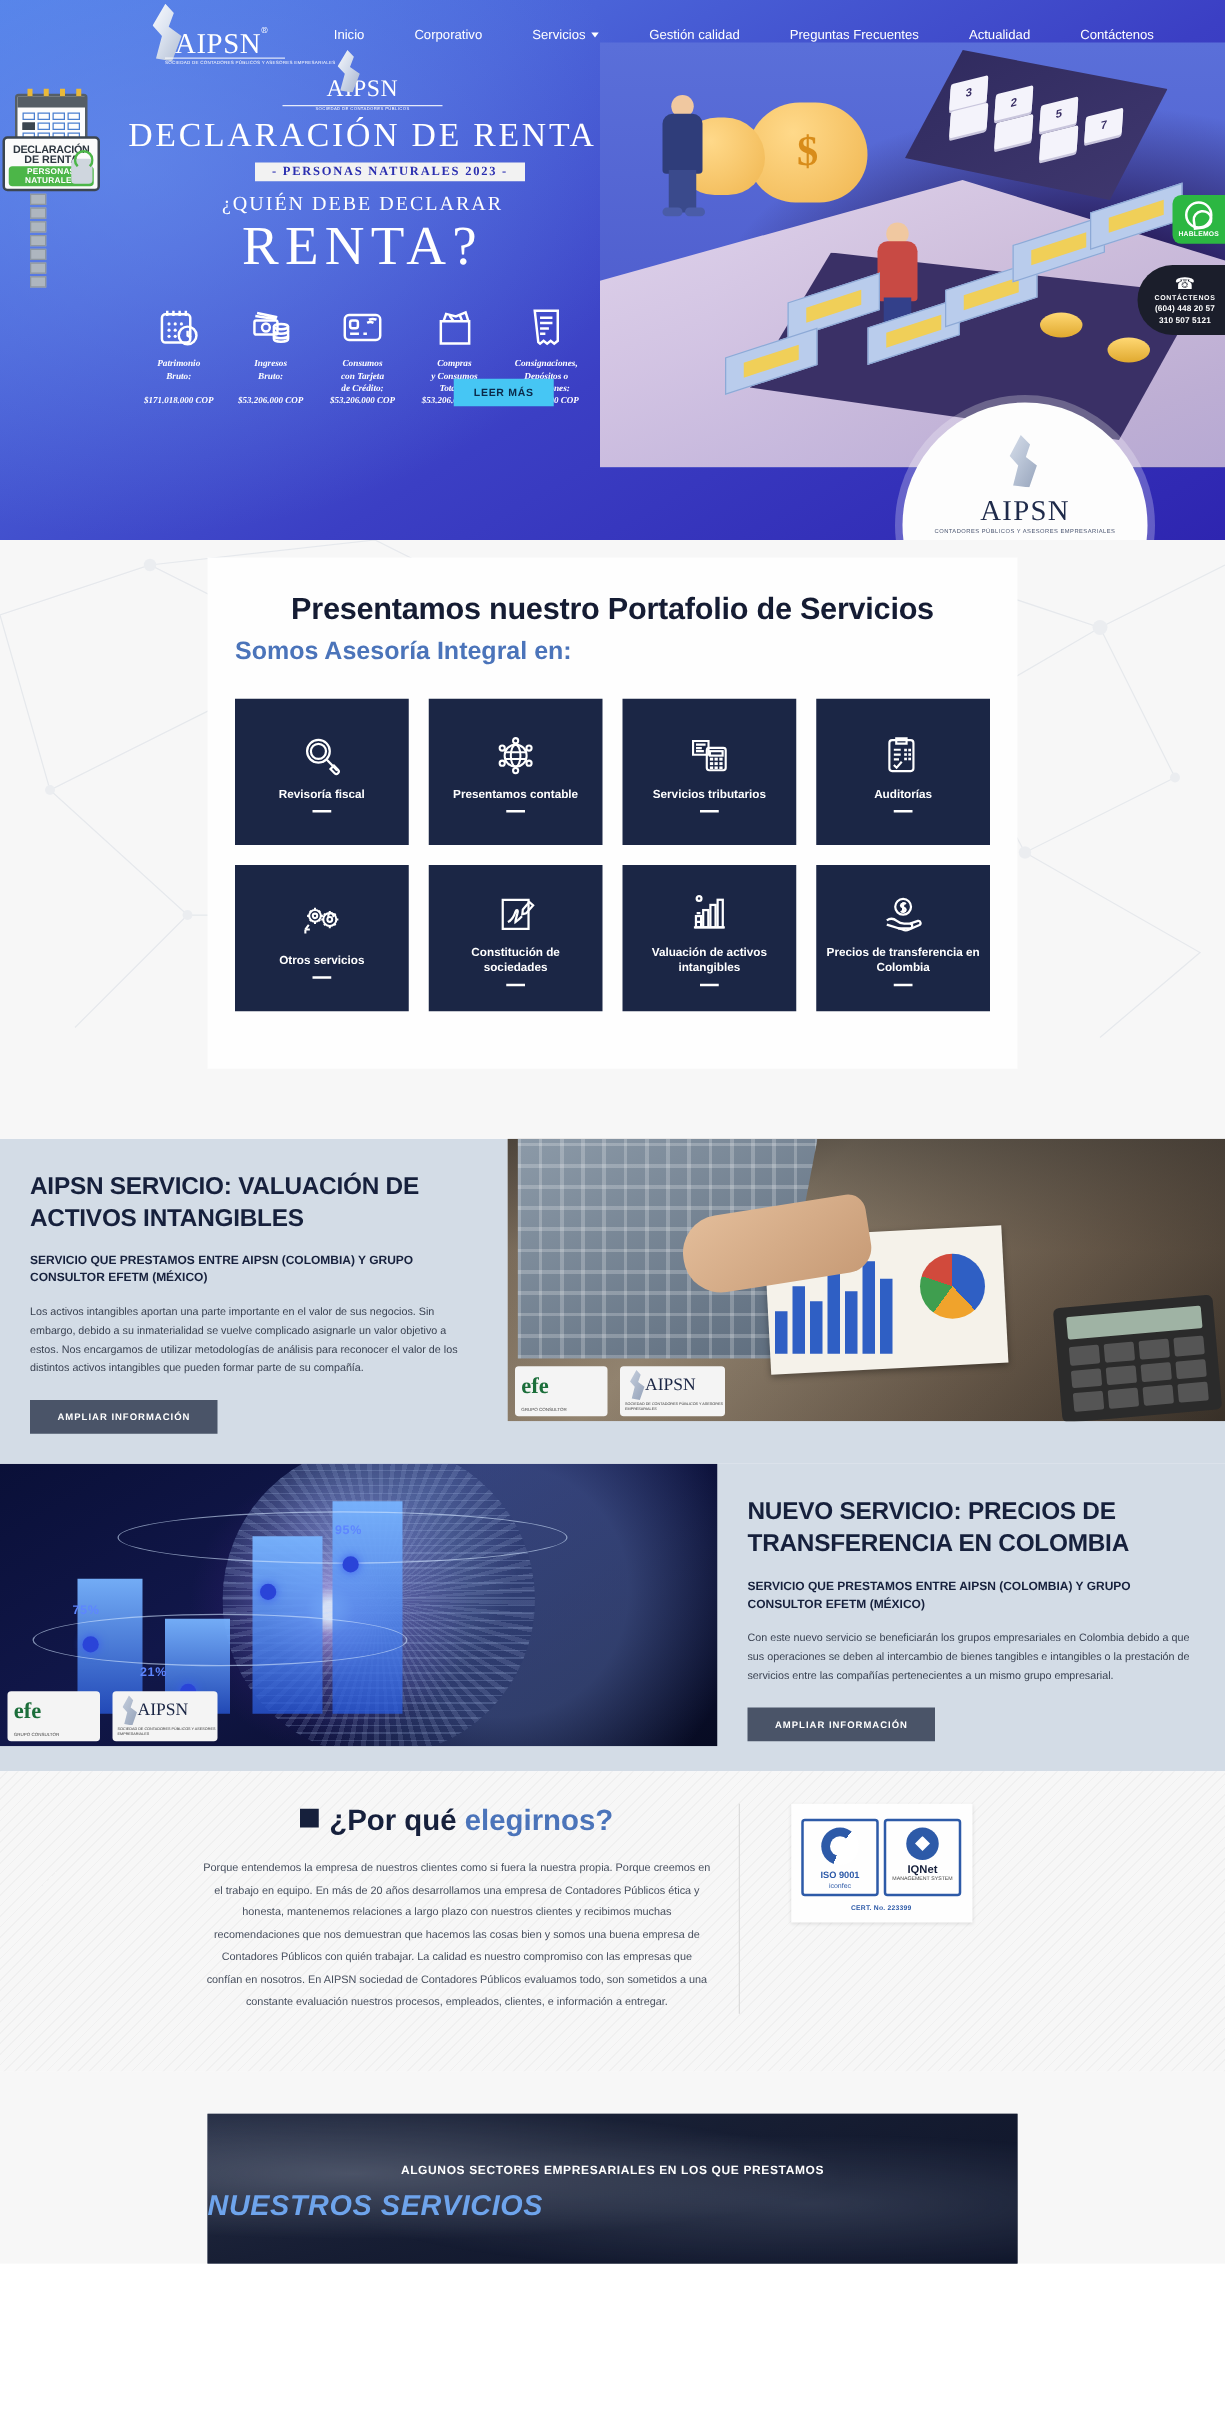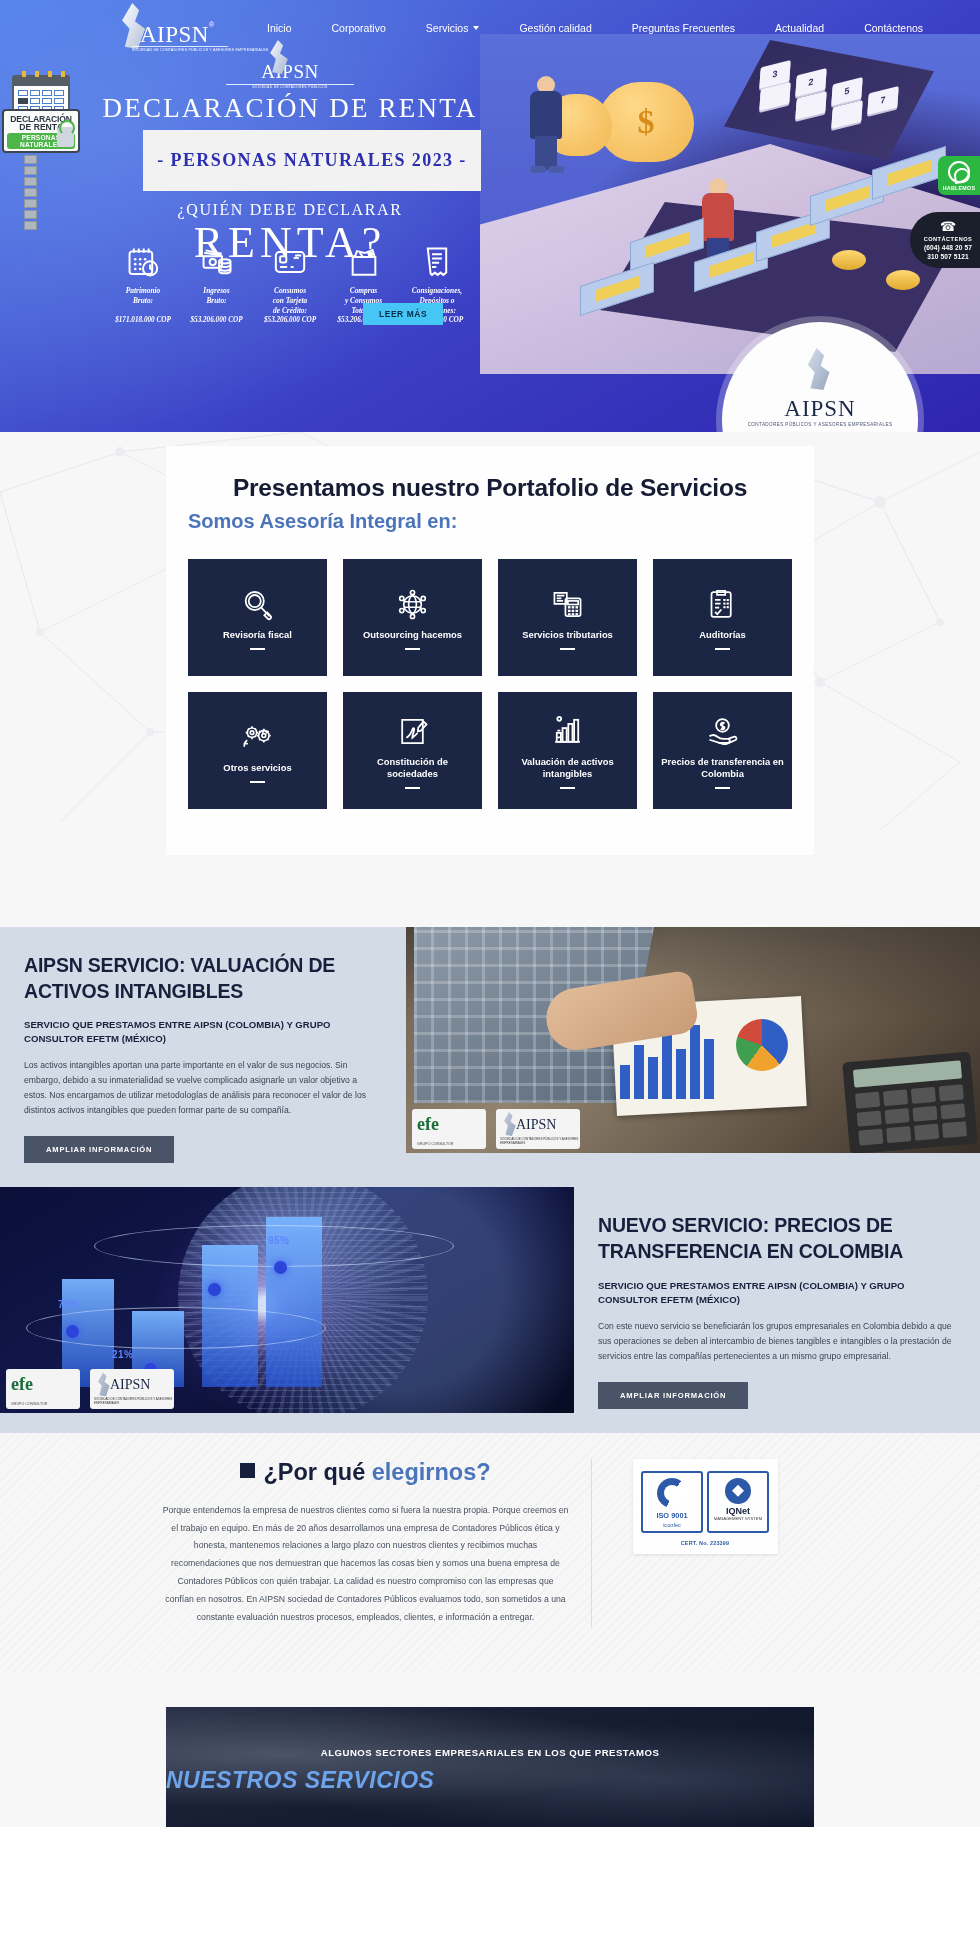--- a/index.html
+++ b/index.html
@@ -152,21 +152,21 @@
   .ht-logo .n { font-family:"Liberation Serif",serif; font-size:19px; color:#fff; letter-spacing:.5px; margin-top:-13px; }
   .ht-logo .l { width:128px; height:1px; background:rgba(255,255,255,.85); margin:1px auto 0; }
   .ht-logo .s { font-size:3.4px; color:#fff; letter-spacing:.3px; }
   .ht-h1 {
     font-family: "Liberation Serif", serif; color:#ffffff;
     font-size: 27px; letter-spacing: 2.2px; font-weight: normal; margin-top: 4px;
   }
   .ht-band {
     display:inline-block; background:#f2f2f2; color:#2b2fb0;
     font-family:"Liberation Serif", serif; font-weight:bold;
-    font-size: 18px; letter-spacing: 1.4px; padding: 20px 14px; margin-top: 6px; margin-left: 44px;
+    font-size: 10px; letter-spacing: 1.4px; padding: 2px 14px; margin-top: 6px; margin-left: 44px;
   }
   .ht-h3 {
     font-family:"Liberation Serif", serif; color:#fff; font-size:16px;
     letter-spacing:1.6px; margin-top:10px; font-weight:normal;
   }
   .ht-h2 {
     font-family:"Liberation Serif", serif; color:#fff; font-size:44px;
     letter-spacing:5px; margin-top:-2px; font-weight:normal;
   }
 
@@ -247,21 +247,21 @@
   .contact-widget {
     position:absolute; right:0; top:212px; width:70px; z-index:35;
     background:#1b1e2b; border-radius:34px 0 0 34px; color:#fff;
     padding:8px 4px 8px 10px; text-align:center;
   }
   .contact-widget .phico { font-size:13px; line-height:1; }
   .contact-widget .ctitle { font-size:5.6px; font-weight:bold; letter-spacing:.5px; margin-top:3px; }
   .contact-widget .cnum { font-size:6.6px; font-weight:bold; letter-spacing:.1px; margin-top:2px; }
 
   
-  .portfolio-wrap { position:relative; background:#f7f7f7; padding: 14px 0 72px; }
+  .portfolio-wrap { position:relative; background:#f7f7f7; padding: 14px 0 56px; }
   .netbg {
     position:absolute; inset:0; pointer-events:none; opacity:.55;
   }
   .portfolio-card {
     position:relative; width:648px; margin:0 auto; background:#fefefe;
     padding: 28px 22px 46px; z-index:2;
   }
   .pf-title {
     text-align:center; font-size:24.5px; font-weight:bold; color:#151c33;
     letter-spacing:-.2px;
@@ -742,21 +742,21 @@
             <path d="M5.7 10h12.6M5.7 14h12.6"></path>
             <circle cx="12" cy="3.3" r="1.5"></circle>
               <circle cx="4.2" cy="7.6" r="1.5"></circle>
               <circle cx="19.8" cy="7.6" r="1.5"></circle>
             <circle cx="4.2" cy="16.4" r="1.5"></circle>
               <circle cx="19.8" cy="16.4" r="1.5"></circle>
               <circle cx="12" cy="20.7" r="1.5"></circle>
             <path d="M12 4.8v.8M5.5 8.4l1 .6M18.5 8.4l-1 .6M5.5 15.6l1-.6M18.5 15.6l-1-.6M12 19.2v-.8"></path>
           </svg>
         </div>
-        <div class="sl">Outsourcing hacemos</div>
+        <div class="sl">Presentamos contable</div>
         <div class="dash"></div>
       </div>
 
       <div class="svc-card">
         <div class="si">
           <svg viewBox="0 0 24 24" fill="none" stroke="#fff" stroke-width="1.25">
             <path d="M2.5 3.5h9v8h-9z"></path>
               <path d="M4.2 5.6h5.6M4.2 7.6h3.4M4.2 9.4h4.6"></path>
             <rect x="10.5" y="7.5" width="11" height="13" rx="1.4"></rect>
             <rect x="12.3" y="9.4" width="7.4" height="2.6"></rect>

